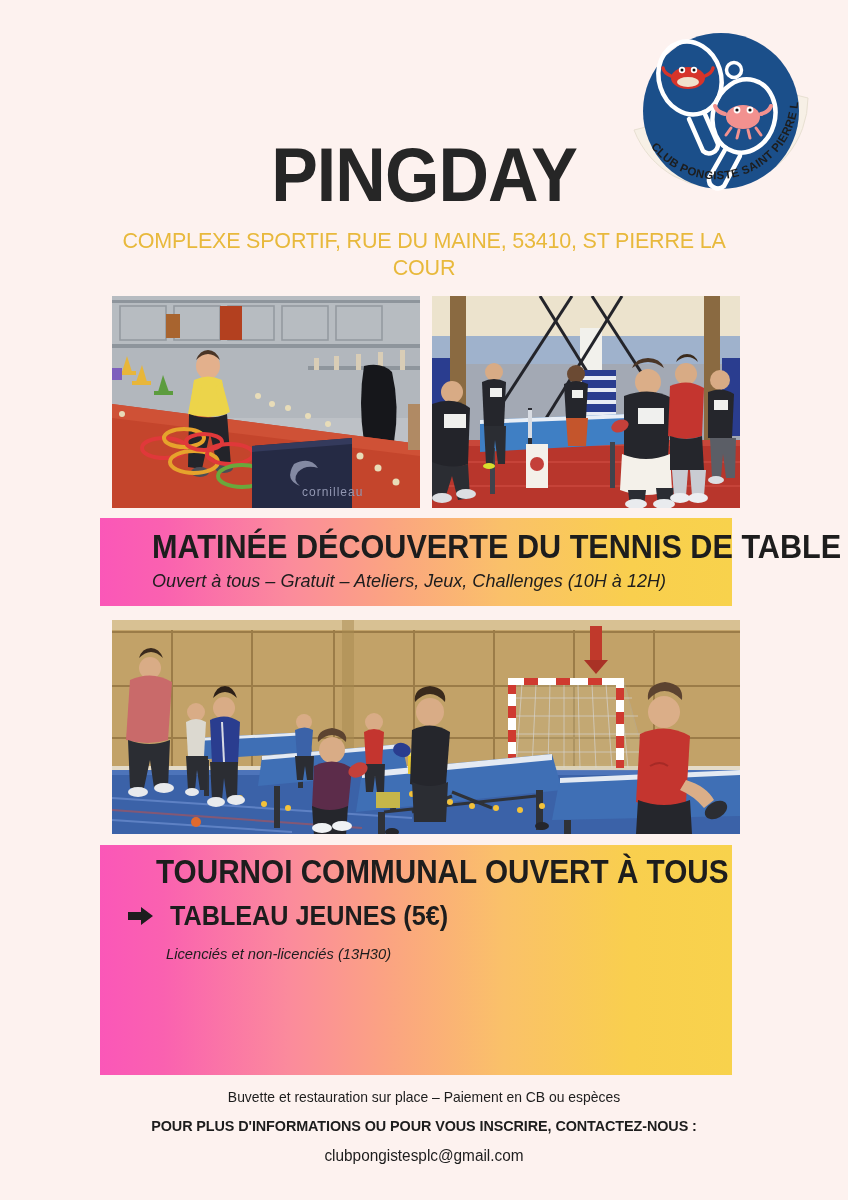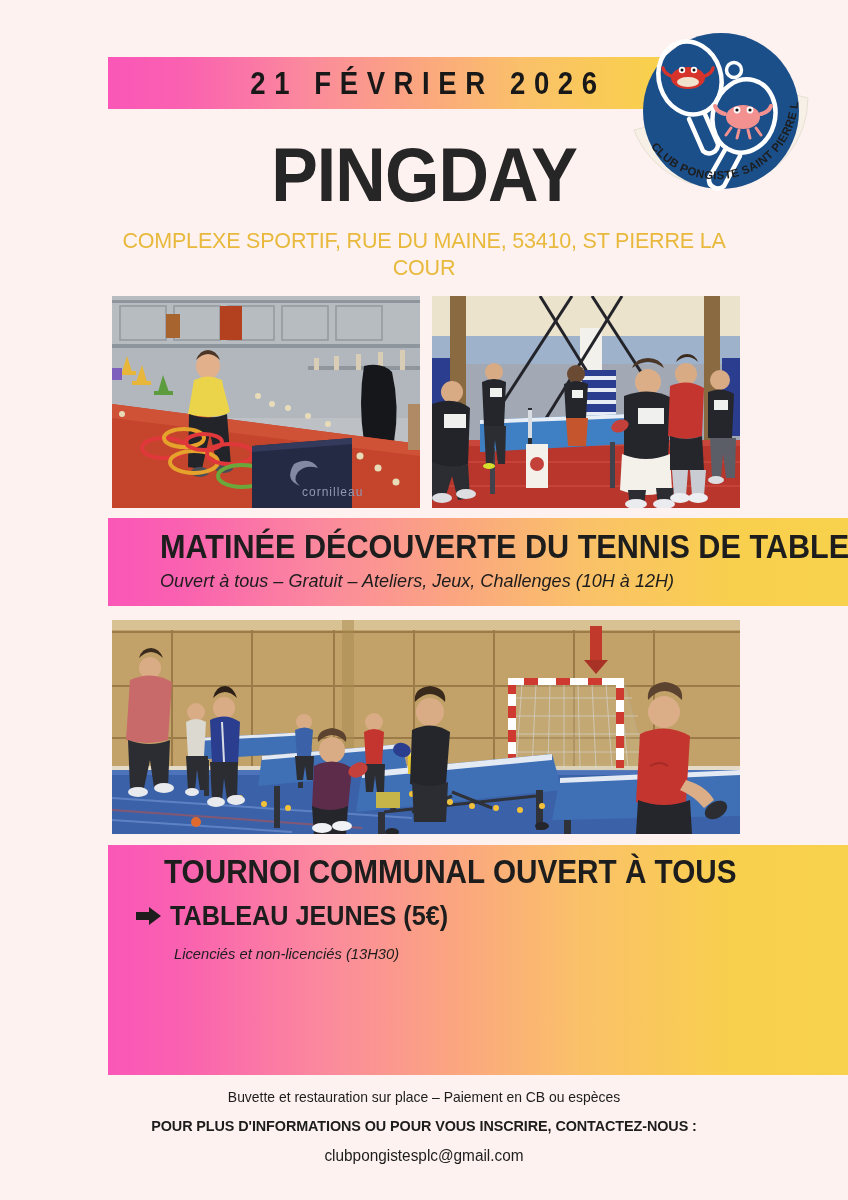--- a/index.html
+++ b/index.html
@@ -94,22 +94,22 @@
     background: #f9a8d4;
   }
   .photo-top-left  { left: 112px; top: 296px; width: 308px; height: 212px; }
   .photo-top-right { left: 432px; top: 296px; width: 308px; height: 212px; }
   .photo-wide      { left: 112px; top: 620px; width: 628px; height: 214px; }
   .photo svg { display: block; width: 100%; height: 100%; }
 
   
   .band {
     position: absolute;
-    left: 108px;
-    width: 740px;
+    left: 100px;
+    width: 632px;
     background: linear-gradient(90deg,
         #fa57b8 0%, #fa61b0 10%, #fb8b9c 30%,
         #fba481 46%, #fac169 64%, #f9cf4e 84%, #f8d24c 100%);
   }
 
   .band-morning { top: 518px; height: 88px; }
 
   .band-heading {
     font-family: "Liberation Sans Narrow", "Liberation Sans", sans-serif;
     font-weight: bold;
@@ -144,21 +144,21 @@
     left: 56px;
     top: 7px;
     font-size: 33px;
     line-height: 40px;
   }
 
   .entry { position: absolute; left: 28px; }
   .entry-title-row {
     display: flex;
     align-items: center;
-    gap: 8px;
+    gap: 16px;
   }
   .arrow-icon {
     width: 26px;
     height: 20px;
     flex: 0 0 auto;
   }
   .arrow-icon svg { display: block; width: 26px; height: 20px; }
   .entry-title {
     font-family: "Liberation Sans Narrow", "Liberation Sans", sans-serif;
     font-weight: bold;
@@ -211,23 +211,20 @@
     font-size: 16px;
     font-family: "Liberation Sans", sans-serif;
     transform: scaleX(0.96);
   }
 </style>
 </head>
 <body>
 
 <div class="poster">
 
-  <div class="date-banner">
-    <div class="date-text">21 FÉVRIER 2026</div>
-  </div>
 
   <div class="logo">
     <svg viewBox="0 0 190 190" xmlns="http://www.w3.org/2000/svg">
       <defs>
         <path id="ribbonpath" d="M 18 118 A 82 82 0 0 0 172 86" fill="none"></path>
       </defs>
 
       <path d="M 8 112 A 90 90 0 0 0 182 80 L 166 76 A 74 74 0 0 1 24 108 Z" fill="#f7f0e6" stroke="#e8e0d2" stroke-width="1"></path>
 
       <circle cx="95" cy="93" r="78" fill="#1b4f8a"></circle>

